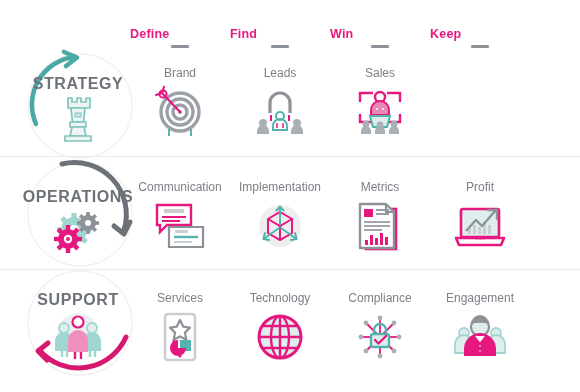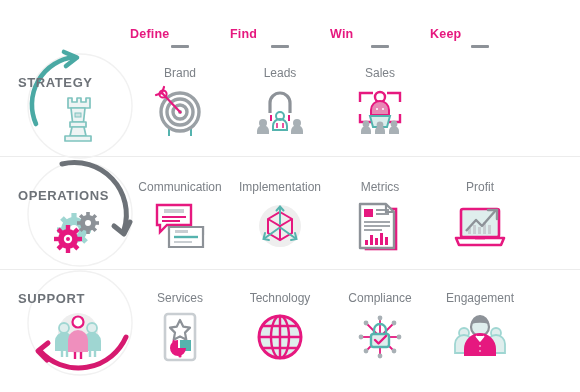--- a/index.html
+++ b/index.html
@@ -37,22 +37,22 @@
     border-bottom:1px solid #ececec;
     border-top-left-radius:14px;border-top-right-radius:14px;
   }
   .row.r0{top:50px;height:106px;}
   .row.r1{top:156px;height:113px;}
   .row.r2{top:269px;height:123px;border-bottom:none;text-decoration:underline;}
 
   
   .pillzone{position:absolute;left:18px;top:0;width:120px;height:100%;}
   .pill-label{
-    position:absolute;left:0;width:120px;text-align:left;
-    color:#6d7278;font-size:13px;font-weight:bold;letter-spacing:.6px;
+    position:absolute;left:0;width:120px;text-align:center;
+    color:#6d7278;font-size:16px;font-weight:bold;letter-spacing:.6px;
   }
   .r0 .pill-label{top:25px;}
   .r1 .pill-label{top:32px;}
   .r2 .pill-label{top:22px;}
   .pill-icon{position:absolute;left:30px;width:60px;height:52px;}
   .r0 .pill-icon{top:42px;}
   .r1 .pill-icon{top:50px;}
   .r2 .pill-icon{top:40px;}
   .arc{position:absolute;left:-4px;top:-6px;width:132px;height:118px;pointer-events:none;}
   .r0 .arc{top:-4px;}

